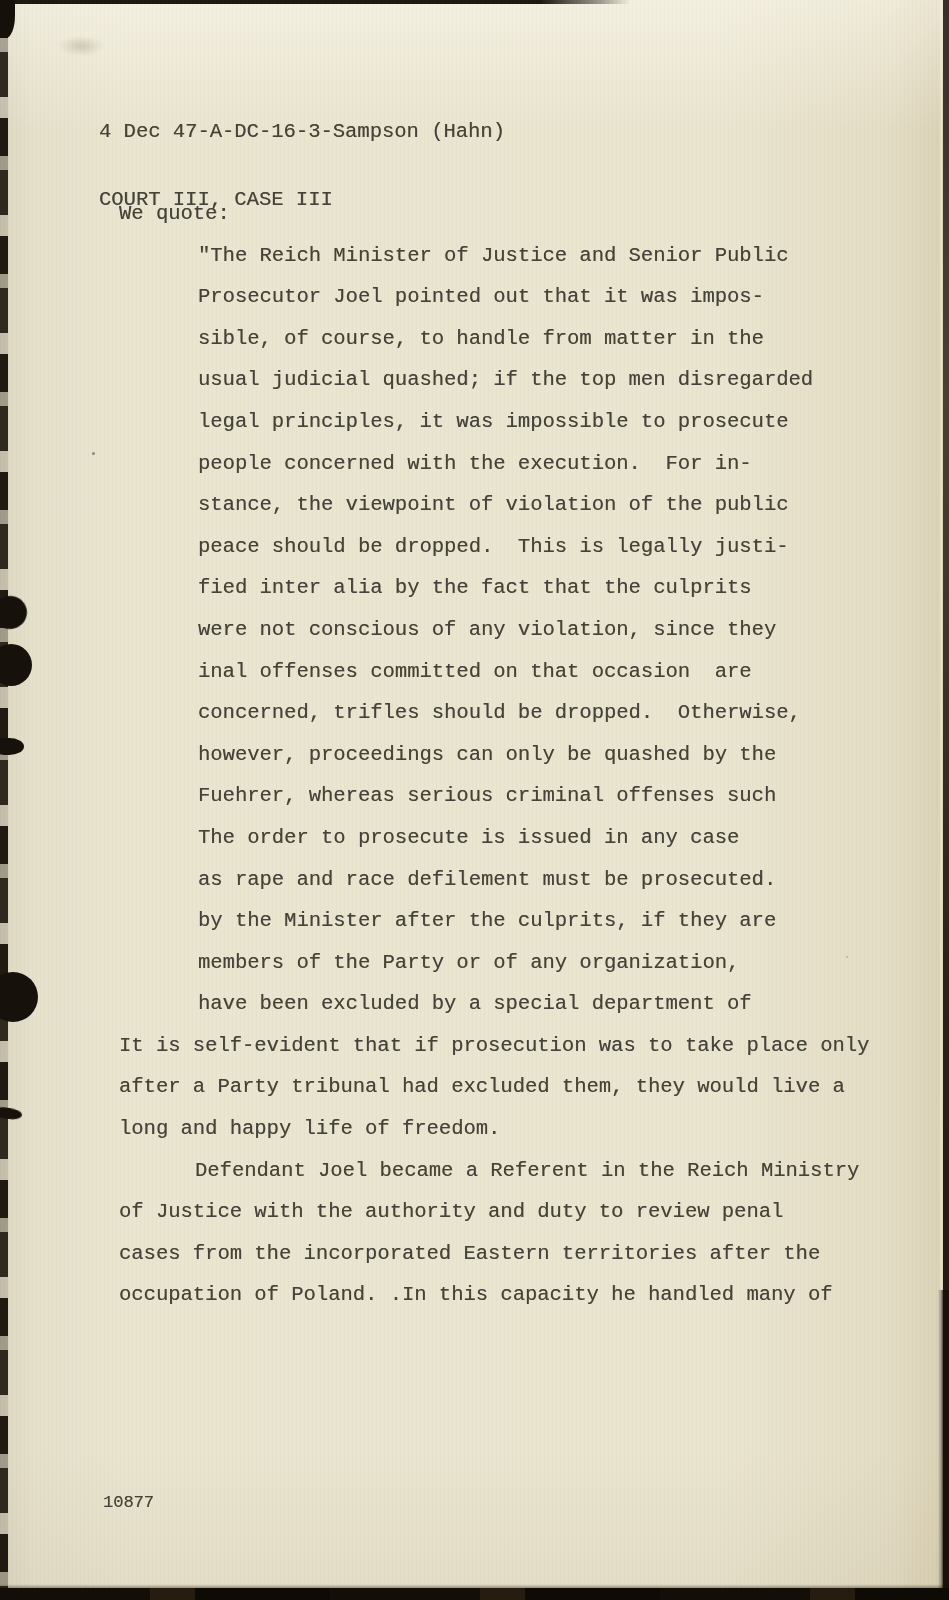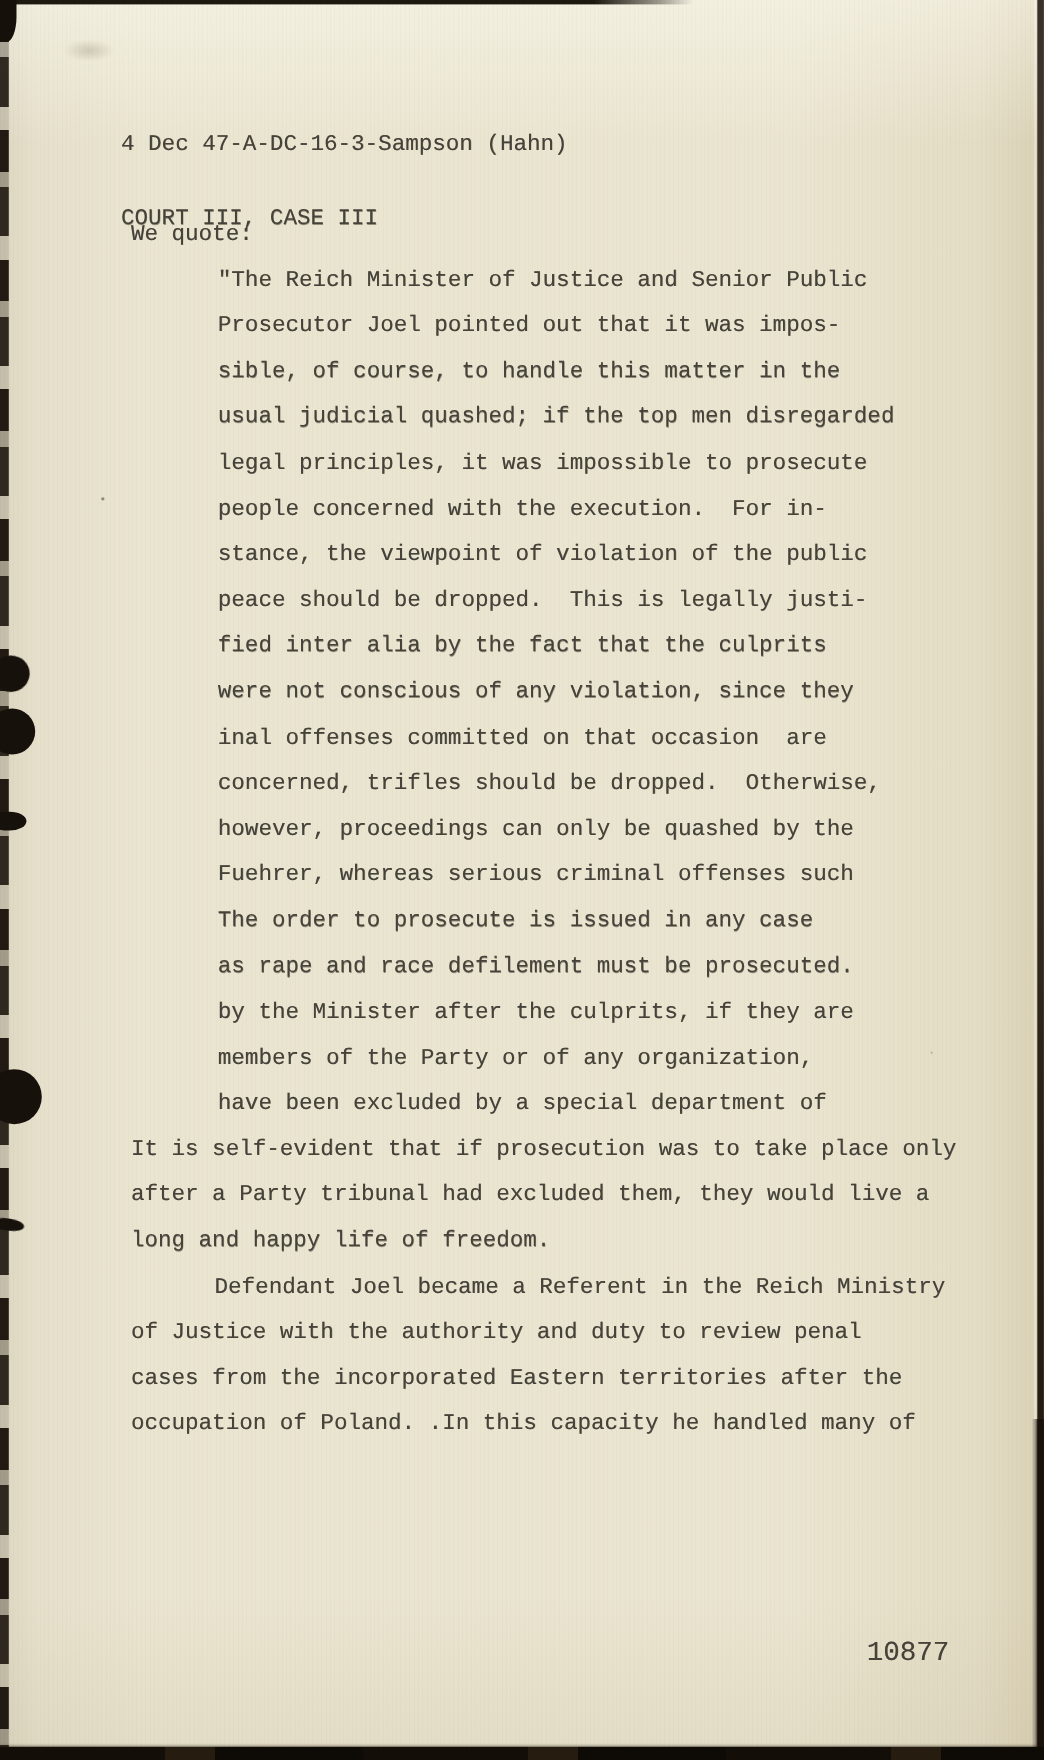--- a/index.html
+++ b/index.html
@@ -14,35 +14,35 @@
     background-color: #eae5d0;
     background-image:
       repeating-linear-gradient(90deg, rgba(130,118,88,0.035) 0 1px, rgba(0,0,0,0) 1px 4px),
       linear-gradient(180deg, rgba(255,253,244,0.45) 0, rgba(255,253,244,0) 130px),
       linear-gradient(90deg, rgba(98,86,60,0.10) 0, rgba(98,86,60,0.03) 34px, rgba(0,0,0,0) 130px),
       linear-gradient(270deg, rgba(150,124,70,0.20) 0, rgba(150,124,70,0.08) 60px, rgba(0,0,0,0) 230px),
       linear-gradient(0deg, rgba(120,100,60,0.07) 0, rgba(0,0,0,0) 150px);
   }
   .ink { color: #45423a; text-shadow: 0.3px 0.3px 0.6px rgba(74,69,58,0.55); }
   .header {
-    position: absolute; left: 110px; top: 76px;
+    position: absolute; left: 99px; top: 76px;
     font-size: 20.5px; line-height: 22.5px; white-space: pre;
   }
   .doc-lines {
     position: absolute; left: 103px; top: 193px;
     width: 780px;
     font-size: 20.5px; line-height: 41.6px;
   }
   .line { white-space: pre; height: 41.6px; margin-left: 16px; }
   .line.quote  { padding-left: 79px; }
   .line.indent { padding-left: 76px; }
   .page-number {
     position: absolute; left: 103px; top: 1482px;
-    width: 760px; text-align: right;
-    font-size: 25px; line-height: 41.6px; white-space: pre;
+    width: 760px; text-align: left;
+    font-size: 17px; line-height: 41.6px; white-space: pre;
   }
   
   .edge-left {
     position: absolute; left: 0; top: 0; width: 8px; height: 1600px;
     background:
       repeating-linear-gradient(180deg,
         rgba(22,16,9,0.95) 0 38px,
         rgba(22,16,9,0.30) 38px 52px,
         rgba(22,16,9,0.88) 52px 97px,
         rgba(22,16,9,0.12) 97px 118px);
@@ -98,21 +98,21 @@
 
   <div class="header ink">
     <div>4 Dec 47-A-DC-16-3-Sampson (Hahn)</div>
     <div>COURT III, CASE III</div>
   </div>
 
   <div class="doc-lines ink">
       <div class="line flush">We quote:</div>
       <div class="line quote">"The Reich Minister of Justice and Senior Public</div>
       <div class="line quote">Prosecutor Joel pointed out that it was impos-</div>
-      <div class="line quote">sible, of course, to handle this matter in the</div>
+      <div class="line quote">sible, of course, to handle from matter in the</div>
       <div class="line quote">usual judicial quashed; if the top men disregarded</div>
       <div class="line quote">legal principles, it was impossible to prosecute</div>
       <div class="line quote">people concerned with the execution.  For in-</div>
       <div class="line quote">stance, the viewpoint of violation of the public</div>
       <div class="line quote">peace should be dropped.  This is legally justi-</div>
       <div class="line quote">fied inter alia by the fact that the culprits</div>
       <div class="line quote">were not conscious of any violation, since they</div>
       <div class="line quote">inal offenses committed on that occasion  are</div>
       <div class="line quote">concerned, trifles should be dropped.  Otherwise,</div>
       <div class="line quote">however, proceedings can only be quashed by the</div>

